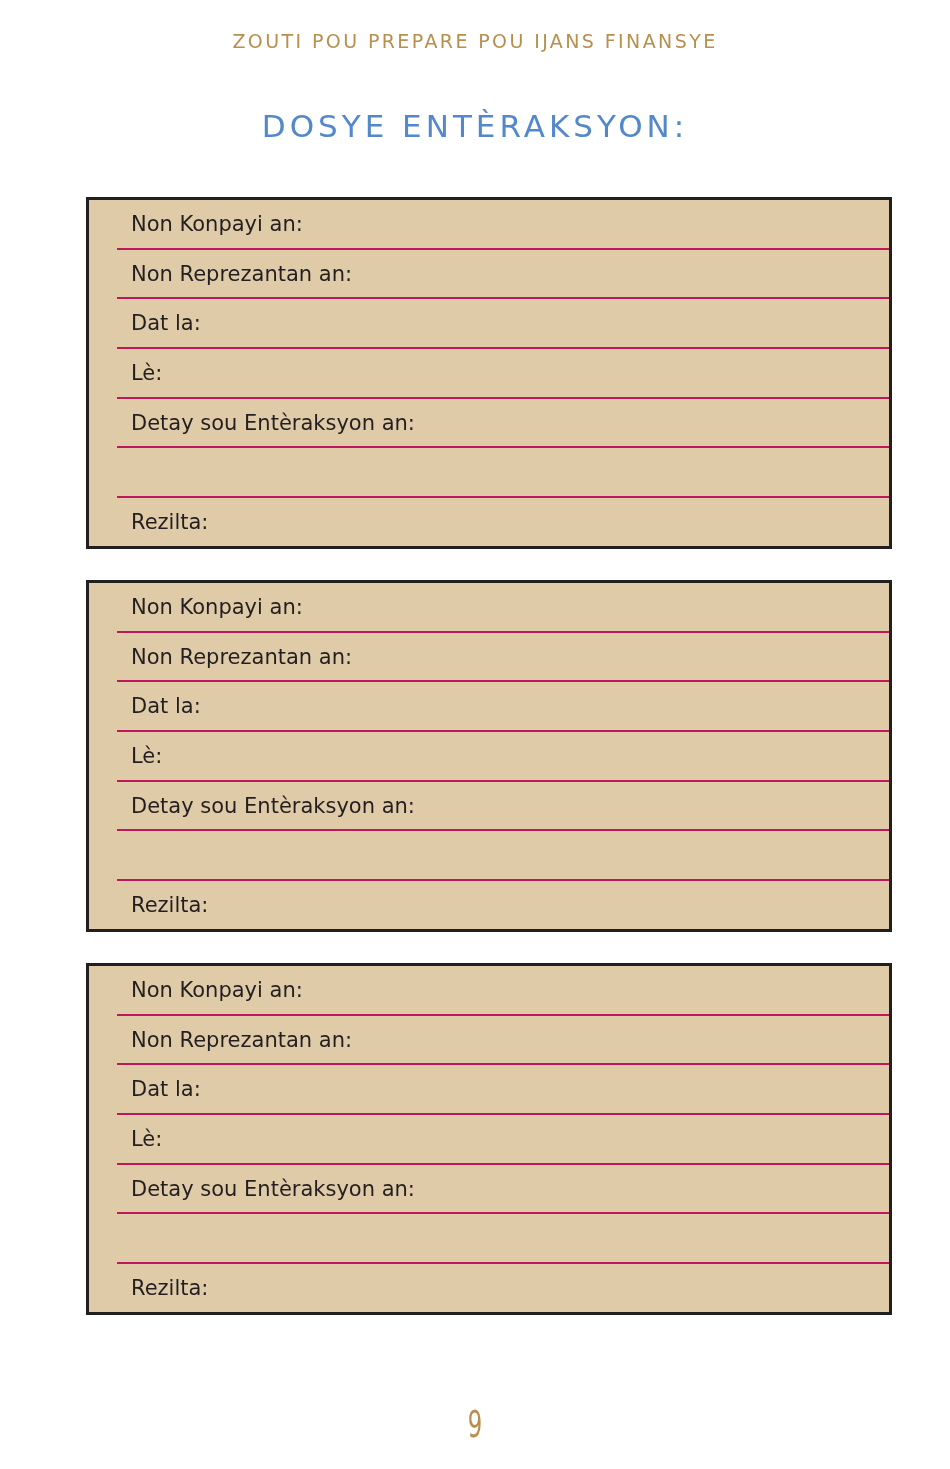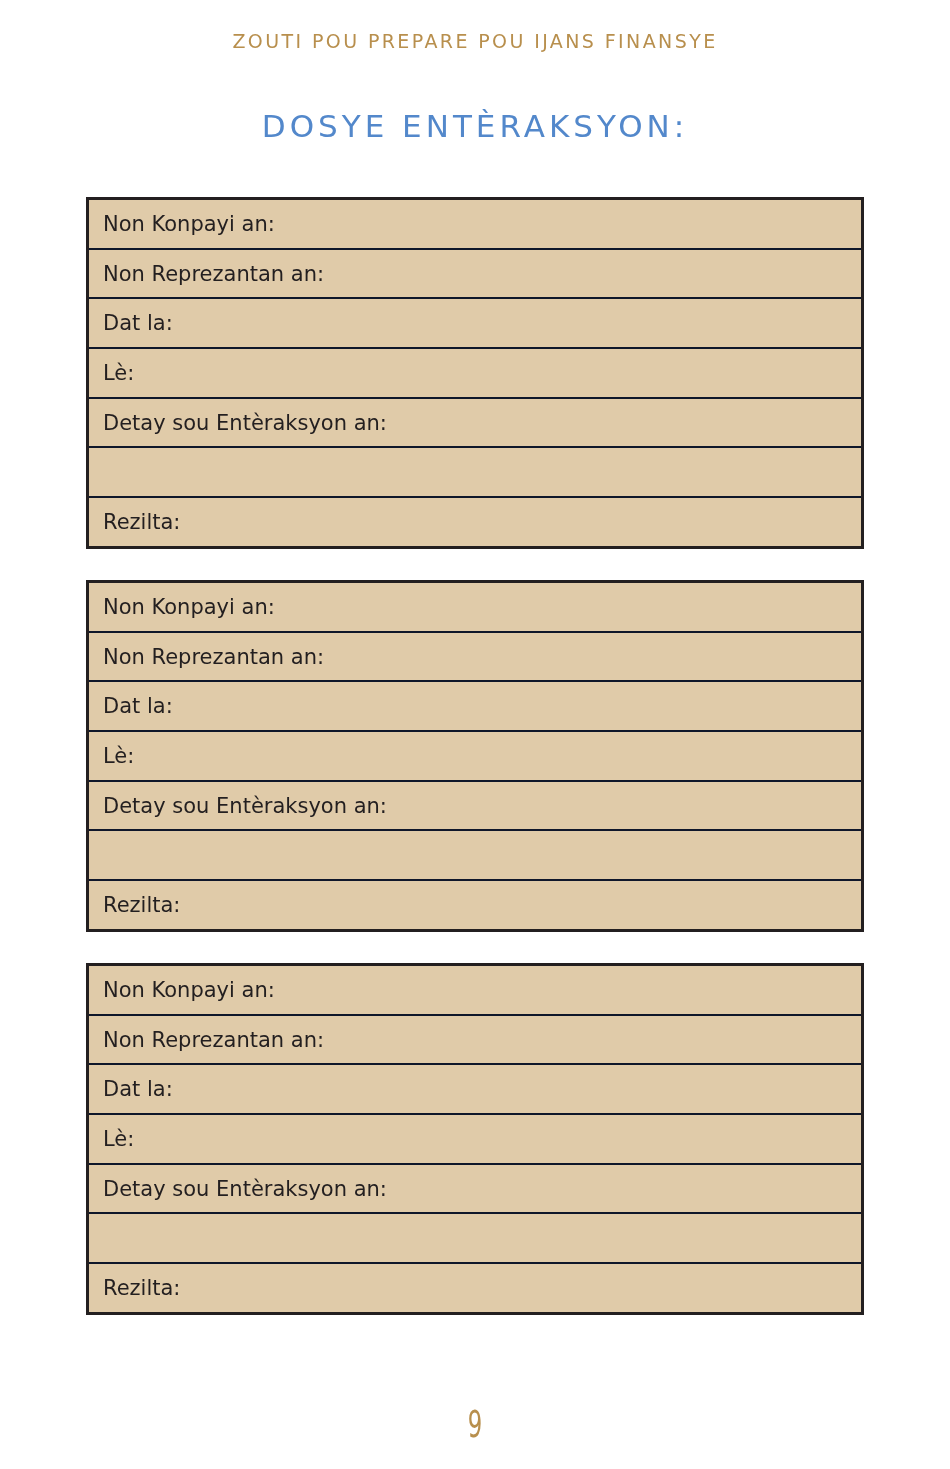--- a/index.html
+++ b/index.html
@@ -7,24 +7,24 @@
   .header {
     position:absolute; top:30px; left:0; width:950px; text-align:center;
     color:#b88f4d; font-size:19px; letter-spacing:2.4px; font-family:"DejaVu Sans", sans-serif; font-weight:normal;
   }
   .title {
     position:absolute; top:108px; left:0; width:950px; text-align:center;
     color:#5388cb; font-size:31px; font-weight:normal; letter-spacing:4px; font-family:"DejaVu Sans", sans-serif;
   }
   .form {
     position:absolute; left:86px; width:772px;
-    border:3px solid #231f20; background:#e0cba9;
+    border:3px solid #231f20; background:#e0cba9;padding-left:28px;
   }
   .row {
-    height:47.7px; border-top:2px solid #0f172a; box-sizing:content-box;
+    height:47.7px; border-top:2px solid #be185d; box-sizing:content-box;
     display:flex; align-items:center; padding-left:14px;
     font-size:21px; color:#231f20; font-family:"DejaVu Sans", sans-serif;
   }
   .row:first-child { border-top:none; }
   .page-num {
     position:absolute; top:1402px; left:0; width:950px; text-align:center;
     color:#b88f4d; font-size:38px; font-family:"DejaVu Sans", sans-serif; transform:scaleX(0.6);
   }
 </style>
 </head>

